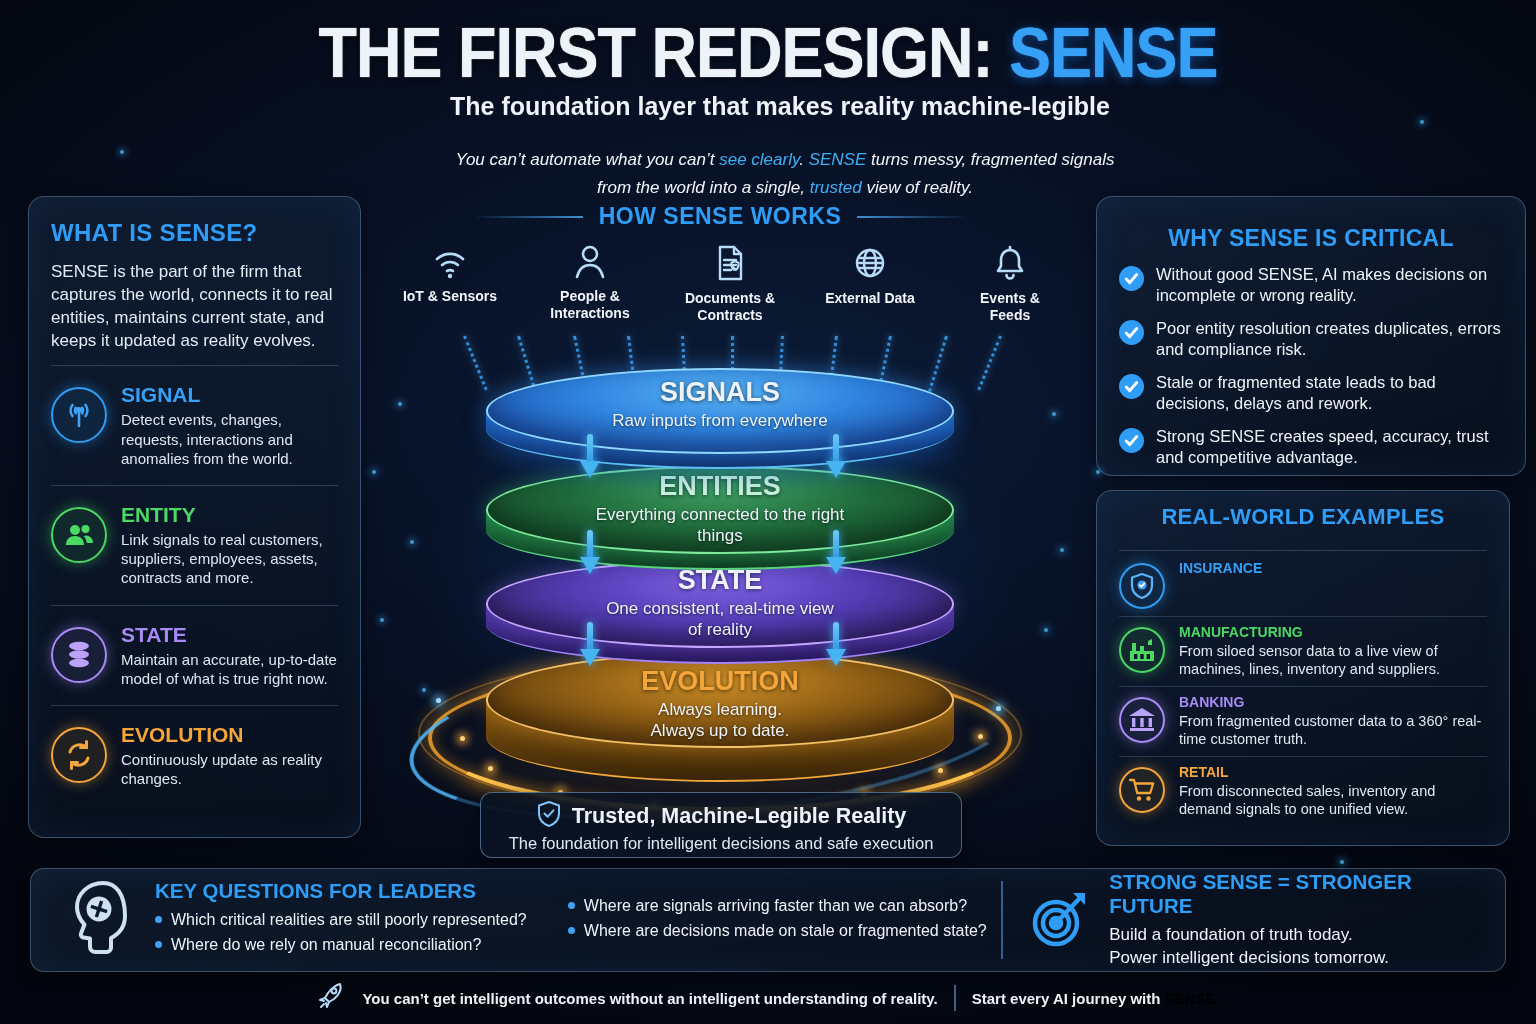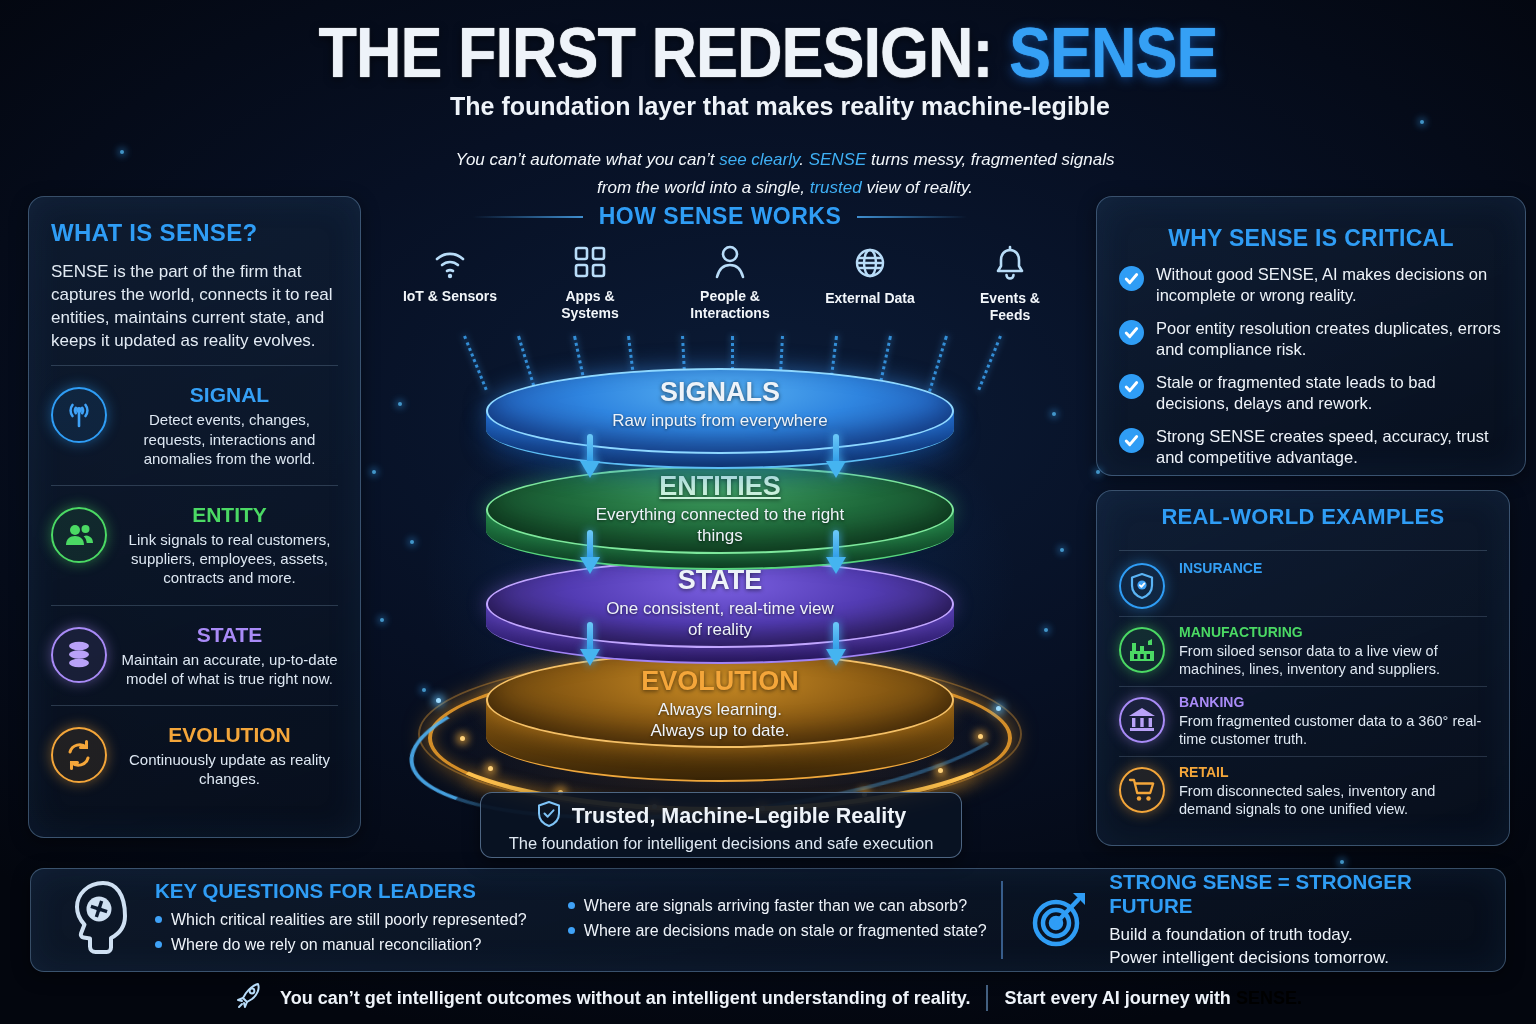--- a/index.html
+++ b/index.html
@@ -4,21 +4,21 @@
 <style>
   * { margin:0; padding:0; box-sizing:border-box; }
   html,body { width:1536px; height:1024px; overflow:hidden; }
   body {
     font-family:"Liberation Sans","DejaVu Sans",sans-serif;
     background: radial-gradient(1100px 650px at 50% 40%, #0b1b36 0%, #071024 48%, #03060e 100%);
     color:#eef3f9; position:relative;
   }
   .abs { position:absolute; }
   .c-blue { color:#35a0f5; } .c-green { color:#4bd964; } .c-purple { color:#a98bf7; }
-  .c-orange { color:#f4a63a; } .c-mint { color:#cff5dc;text-decoration:underline; }
+  .c-orange { color:#f4a63a; } .c-mint { color:#cff5dc; }
 
   
   #main-title { top:12px; left:0; width:100%; text-align:center; font-size:63px; font-weight:700;
     letter-spacing:-1px; transform:scaleY(1.12); transform-origin:top;
     text-shadow:0 0 1px #fff, 0 2px 8px rgba(0,0,0,.6); white-space:nowrap; }
   #main-title .accent { color:#35a0f5; text-shadow:0 0 1px #35a0f5, 0 2px 10px rgba(20,80,160,.8); }
   #subtitle { top:92px; left:0; width:100%; text-align:center; font-size:25px; font-weight:700;padding-left:24px; }
   .tagline { left:17px; width:100%; text-align:center; font-size:17px; font-style:italic; font-weight:500; color:#f2f6fa;margin-top:16px; }
   #tagline1 { top:134px; } #tagline2 { top:162px; }
   .tagline .accent { color:#3fb0f5; }
@@ -26,21 +26,21 @@
   
   .panel { border-radius:16px; border:1.5px solid rgba(115,155,195,.45);
     background:linear-gradient(160deg, rgba(22,40,64,.55), rgba(8,16,30,.78));
     box-shadow:inset 0 0 34px rgba(40,90,150,.14), 0 4px 18px rgba(0,0,0,.45); }
   .panel-h { color:#2f9df5; font-weight:700; letter-spacing:.3px; }
 
   #what-panel { left:28px; top:196px; width:333px; height:642px; padding:22px 22px 14px 22px; }
   #what-panel h3 { font-size:24px; margin-bottom:13px; }
   #what-desc { font-size:17px; line-height:1.36; color:#e3ebf4; }
   .divider { border:none; border-top:1px solid rgba(145,175,205,.25); margin:13px 0; }
-  .pillar { display:flex; gap:14px; align-items:flex-start; padding:4px 0;text-align:center; }
+  .pillar { display:flex; gap:14px; align-items:flex-start; padding:4px 0; }
   .pillar-icon { flex:0 0 56px; width:56px; height:56px; border-radius:50%; display:flex;
     align-items:center; justify-content:center; margin-top:4px; }
   .ic-blue   { border:2px solid #2f9df5; background:rgba(47,157,245,.10); box-shadow:0 0 14px rgba(47,157,245,.45); }
   .ic-green  { border:2px solid #4bd964; background:rgba(75,217,100,.10); box-shadow:0 0 14px rgba(75,217,100,.45); }
   .ic-purple { border:2px solid #a98bf7; background:rgba(169,139,247,.10); box-shadow:0 0 14px rgba(169,139,247,.45); }
   .ic-orange { border:2px solid #f4a63a; background:rgba(244,166,58,.10); box-shadow:0 0 14px rgba(244,166,58,.45); }
   .pillar-title { font-size:21px; font-weight:700; margin-bottom:3px; }
   .pillar-desc { font-size:15px; line-height:1.28; color:#dde7f2; }
 
   
@@ -162,21 +162,21 @@
   .kq-line { display:flex; align-items:baseline; gap:9px; font-size:16px; color:#eef3f9; margin-bottom:7px; }
   .kq-dot { flex:0 0 7px; width:7px; height:7px; border-radius:50%; background:#3fa2f7; position:relative; top:-2px; }
   #kq-col1 { width:440px; margin-left:26px; padding-top:4px; }
   #band-divider { width:2px; height:78px; background:rgba(95,155,225,.55); margin:0 26px 0 8px; }
   #future { display:flex; align-items:center; gap:18px; }
   #future-title { font-size:20.5px; font-weight:700; color:#2f9df5; margin-bottom:6px; }
   .future-line { font-size:17px; color:#eef3f9; line-height:1.35; }
 
   
   #footer { top:981px; left:0; width:100%; display:flex; align-items:center; justify-content:center; gap:16px; }
-  #footer .ft { font-size:18px; font-weight:600; }
+  #footer .ft { font-size:15px; font-weight:600; }
   #footer-divider { width:2px; height:26px; background:rgba(120,170,220,.55); }
   #footer .accent { color:#000000; }
 
   #glow-center { left:420px; top:360px; width:600px; height:430px; border-radius:50%;
     background:radial-gradient(ellipse, rgba(30,110,220,.20), transparent 70%); z-index:0; }
   #glow-bottom { left:430px; top:640px; width:580px; height:220px; border-radius:50%;
     background:radial-gradient(ellipse, rgba(220,130,25,.18), transparent 70%); z-index:0; }
 </style>
 </head>
 <body>
@@ -265,34 +265,34 @@
   <div class="source">
     <span><svg width="42" height="38" viewBox="0 0 42 38" fill="none" stroke="#b8dcf8" stroke-width="2.6" stroke-linecap="round">
       <path d="M8 16a19 19 0 0 1 26 0"></path>
           <path d="M13 22a12 12 0 0 1 16 0"></path>
           <path d="M18 28a6 6 0 0 1 6 0"></path>
           <circle cx="21" cy="33" r="2.2" fill="#b8dcf8" stroke="none"></circle>
     </svg></span>
     <div class="source-label">IoT &amp; Sensors</div>
   </div>
   <div class="source">
-    <span><svg width="38" height="38" viewBox="0 0 38 38" fill="none" stroke="#b8dcf8" stroke-width="2.6">
-      <rect x="5" y="5" width="11" height="11" rx="2"></rect>
-          <rect x="22" y="5" width="11" height="11" rx="2"></rect>
-      <rect x="5" y="22" width="11" height="11" rx="2"></rect>
-          <rect x="22" y="22" width="11" height="11" rx="2"></rect>
-    </svg></span>
-    <div class="source-label">Apps &amp; Systems</div>
-  </div>
-  <div class="source">
     <span><svg width="40" height="38" viewBox="0 0 40 38" fill="none" stroke="#b8dcf8" stroke-width="2.6" stroke-linecap="round">
       <circle cx="20" cy="11" r="7"></circle>
           <path d="M7 34c2-8 7-12 13-12s11 4 13 12"></path>
     </svg></span>
     <div class="source-label">People &amp; Interactions</div>
+  </div>
+  <div class="source">
+    <span><svg width="38" height="40" viewBox="0 0 38 40" fill="none" stroke="#b8dcf8" stroke-width="2.4" stroke-linecap="round" stroke-linejoin="round">
+      <path d="M9 4h14l7 7v25H9z"></path>
+          <path d="M23 4v7h7"></path>
+          <path d="M13 17h12M13 22h12M13 27h7"></path>
+      <path d="M26 26l3 3 2 2c2-1.5 3-3.5 3-6v-2l-4-1.5-4 1.5v2c0 2.5 1 4.5 3 6z" transform="translate(-3 -1) scale(.9)"></path>
+    </svg></span>
+    <div class="source-label">Documents &amp; Contracts</div>
   </div>
   <div class="source">
     <span><svg width="40" height="40" viewBox="0 0 40 40" fill="none" stroke="#b8dcf8" stroke-width="2.4">
       <circle cx="20" cy="20" r="13"></circle>
           <ellipse cx="20" cy="20" rx="6" ry="13"></ellipse>
       <path d="M8.5 15h23M7 20h26M8.5 25h23"></path>
     </svg></span>
     <div class="source-label">External Data</div>
   </div>
   <div class="source">

